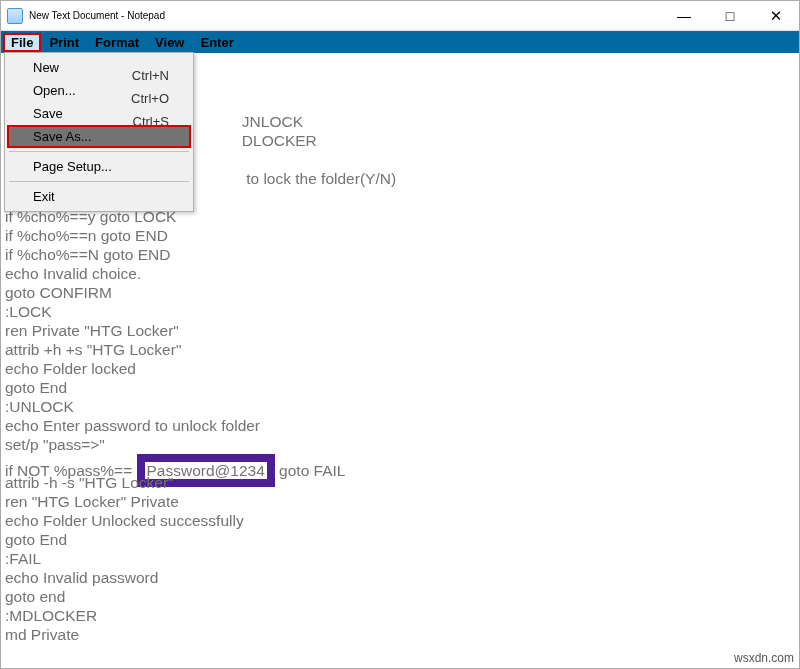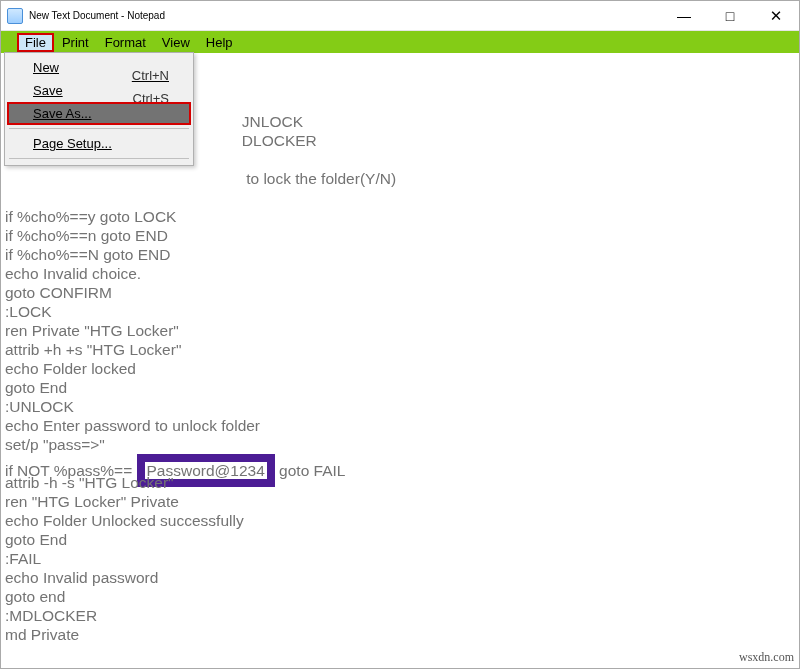--- a/index.html
+++ b/index.html
@@ -35,23 +35,24 @@
     width: 46px;
     display:flex; align-items:center; justify-content:center;
     font-size: 14px; color:#000;
     font-family: "Segoe UI Symbol", sans-serif;
   }
   .win-btn.close { font-size: 15px; }
   .menubar {
     height: 22px;
     display:flex;
     align-items:center;
-    padding: 0 16px;
+    padding: 0 2px;
     font-size: 13px;
-    background:#84cc16;
+    background:#0369a1;
+    font-weight:bold;
   }
   .menu-item {
     padding: 2px 8px;
     cursor: default;
   }
   .menu-item.file-hl {
     border: 2px solid #d40000;
     padding: 0 6px;
     background: #cde6f7;
   }
@@ -76,21 +77,20 @@
   .dropdown {
     position: absolute;
     left: 4px;
     top: 52px;
     width: 190px;
     background: #f0f0f0;
     border: 1px solid #b0b0b0;
     box-shadow: 2px 2px 4px rgba(0,0,0,.2);
     padding: 3px 2px;
     z-index: 10;
-    text-decoration: underline;
   }
   .dd-row {
     display:flex;
     align-items:center;
     height: 23px;
     padding: 0 22px 0 26px;
     font-size: 13px;
     position: relative;
   }
   .dd-row .label { flex:1; }
@@ -100,21 +100,21 @@
   .dd-sep {
     height:1px;
     background:#c0c0c0;
     margin: 3px 2px;
   }
   .watermark {
     position:absolute;
     right:6px; bottom:4px;
     font-size:12px;
     color:#555;
-    font-family: Liberation Serif, serif;
+    font-family: Liberation Sans, sans-serif;
   }
 </style>
 </head>
 <body>
 
 <div class="window">
 
   <div class="titlebar">
     <div class="title-icon"></div>
     <div class="title-text">New Text Document - Notepad</div>
@@ -123,41 +123,49 @@
       <div class="win-btn">□</div>
       <div class="win-btn close">✕</div>
     </div>
   </div>
 
   <div class="menubar">
     <div class="menu-item file-hl">File</div>
     <div class="menu-item">Print</div>
     <div class="menu-item">Format</div>
     <div class="menu-item">View</div>
-    <div class="menu-item">Help</div>
+    <div class="menu-item">Enter</div>
   </div>
 
   <div class="editor" id="editor"><div class="editor-line"></div><div class="editor-line"></div><div class="editor-line"></div><div class="editor-line">&nbsp;&nbsp;&nbsp;&nbsp;&nbsp;&nbsp;&nbsp;&nbsp;&nbsp;&nbsp;&nbsp;&nbsp;&nbsp;&nbsp;&nbsp;&nbsp;&nbsp;&nbsp;&nbsp;&nbsp;&nbsp;&nbsp;&nbsp;&nbsp;&nbsp;&nbsp;&nbsp;&nbsp;&nbsp;&nbsp;&nbsp;&nbsp;&nbsp;&nbsp;&nbsp;&nbsp;&nbsp;&nbsp;&nbsp;&nbsp;&nbsp;&nbsp;&nbsp;&nbsp;&nbsp;&nbsp;&nbsp;&nbsp;&nbsp;&nbsp;&nbsp;&nbsp;&nbsp;&nbsp;&nbsp;JNLOCK</div><div class="editor-line">&nbsp;&nbsp;&nbsp;&nbsp;&nbsp;&nbsp;&nbsp;&nbsp;&nbsp;&nbsp;&nbsp;&nbsp;&nbsp;&nbsp;&nbsp;&nbsp;&nbsp;&nbsp;&nbsp;&nbsp;&nbsp;&nbsp;&nbsp;&nbsp;&nbsp;&nbsp;&nbsp;&nbsp;&nbsp;&nbsp;&nbsp;&nbsp;&nbsp;&nbsp;&nbsp;&nbsp;&nbsp;&nbsp;&nbsp;&nbsp;&nbsp;&nbsp;&nbsp;&nbsp;&nbsp;&nbsp;&nbsp;&nbsp;&nbsp;&nbsp;&nbsp;&nbsp;&nbsp;&nbsp;&nbsp;DLOCKER</div><div class="editor-line"></div><div class="editor-line">&nbsp;&nbsp;&nbsp;&nbsp;&nbsp;&nbsp;&nbsp;&nbsp;&nbsp;&nbsp;&nbsp;&nbsp;&nbsp;&nbsp;&nbsp;&nbsp;&nbsp;&nbsp;&nbsp;&nbsp;&nbsp;&nbsp;&nbsp;&nbsp;&nbsp;&nbsp;&nbsp;&nbsp;&nbsp;&nbsp;&nbsp;&nbsp;&nbsp;&nbsp;&nbsp;&nbsp;&nbsp;&nbsp;&nbsp;&nbsp;&nbsp;&nbsp;&nbsp;&nbsp;&nbsp;&nbsp;&nbsp;&nbsp;&nbsp;&nbsp;&nbsp;&nbsp;&nbsp;&nbsp;&nbsp; to lock the folder(Y/N)</div><div class="editor-line"></div><div class="editor-line">if %cho%==y goto LOCK</div><div class="editor-line">if %cho%==n goto END</div><div class="editor-line">if %cho%==N goto END</div><div class="editor-line">echo Invalid choice.</div><div class="editor-line">goto CONFIRM</div><div class="editor-line">:LOCK</div><div class="editor-line">ren Private "HTG Locker"</div><div class="editor-line">attrib +h +s "HTG Locker"</div><div class="editor-line">echo Folder locked</div><div class="editor-line">goto End</div><div class="editor-line">:UNLOCK</div><div class="editor-line">echo Enter password to unlock folder</div><div class="editor-line">set/p "pass=&gt;"</div><div class="editor-line">if NOT %pass%== <span class="red-box">Password@1234</span> goto FAIL</div><div class="editor-line">attrib -h -s "HTG Locker"</div><div class="editor-line">ren "HTG Locker" Private</div><div class="editor-line">echo Folder Unlocked successfully</div><div class="editor-line">goto End</div><div class="editor-line">:FAIL</div><div class="editor-line">echo Invalid password</div><div class="editor-line">goto end</div><div class="editor-line">:MDLOCKER</div><div class="editor-line">md Private</div></div>
 
 </div>
 
 <div class="dropdown">
   <div class="dd-row">
     <span class="label">New</span>
     <span class="shortcut">Ctrl+N</span>
+  </div>
+  <div class="dd-row">
+    <span class="label">Open...</span>
+    <span class="shortcut">Ctrl+O</span>
   </div>
   <div class="dd-row">
     <span class="label">Save</span>
     <span class="shortcut">Ctrl+S</span>
   </div>
   <div class="dd-row hl hl-red">
     <span class="label">Save As...</span>
     <span class="shortcut"></span>
   </div>
   <div class="dd-sep"></div>
   <div class="dd-row">
     <span class="label">Page Setup...</span>
     <span class="shortcut"></span>
   </div>
   <div class="dd-sep"></div>
+  <div class="dd-row">
+    <span class="label">Exit</span>
+    <span class="shortcut"></span>
+  </div>
 </div>
 
 <div class="watermark">wsxdn.com</div>
 
 </body></html>

